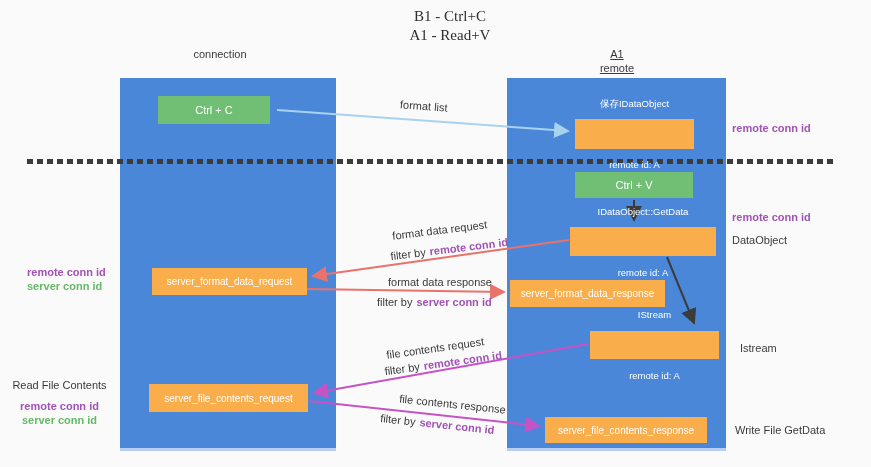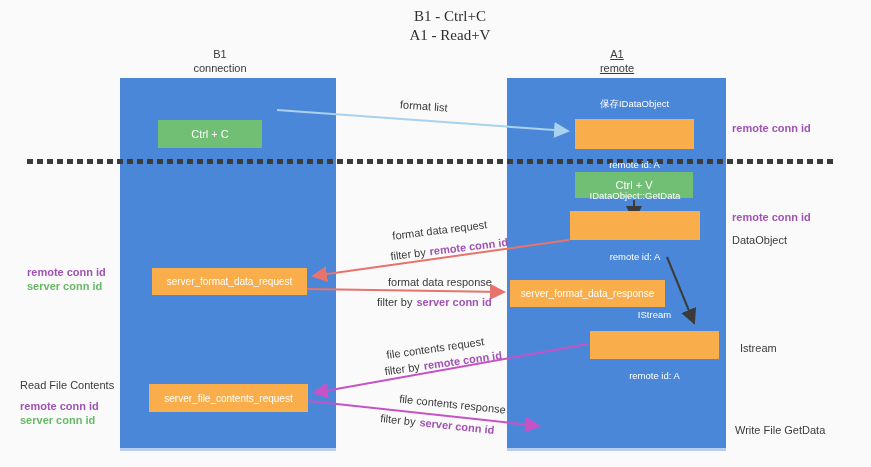--- a/index.html
+++ b/index.html
@@ -49,35 +49,34 @@
   }
   .flow-label .id{font-weight:bold;}
   .id-purple{color:#a153b5;}
   .filter-wrap{display:flex;gap:4px;}
   .side-label{
     position:absolute;font-size:11px;color:#3a3a3a;white-space:nowrap;
   }
   .side-label.bold-purple{color:#a153b5;font-weight:bold;}
   .side-label.bold-green{color:#67b967;font-weight:bold;}
   .left-block{
-    position:absolute;text-align:left;width:95px;left:20px;white-space:nowrap;
+    position:absolute;text-align:center;width:95px;left:12px;white-space:nowrap;
   }
 </style>
 </head>
 <body>
 
 <div class="canvas">
 
   <div class="title">
     <div>B1 - Ctrl+C</div>
     <div>A1 - Read+V</div>
   </div>
 
   <div class="lane-header b1">
-    <div>B1</div>
     <div>connection</div>
   </div>
   <div class="lane-header a1">
     <div>A1</div>
     <div>remote</div>
   </div>
 
   <div class="lane lane-b1"></div>
   <div class="lane lane-a1"></div>
 
@@ -100,34 +99,34 @@
     </defs>
     <line x1="277" y1="110" x2="568" y2="131" stroke="#a8d2ee" stroke-width="2" marker-end="url(#mh-blue)"></line>
     <line x1="634" y1="200" x2="634" y2="220" stroke="#3b3b3b" stroke-width="2" marker-end="url(#mh-black)"></line>
     <line x1="667" y1="257" x2="694" y2="323" stroke="#3b3b3b" stroke-width="2" marker-end="url(#mh-black)"></line>
     <line x1="569" y1="240" x2="313" y2="276" stroke="#e8736b" stroke-width="2" marker-end="url(#mh-salmon)"></line>
     <line x1="307" y1="289" x2="504" y2="292" stroke="#e8736b" stroke-width="2" marker-end="url(#mh-salmon)"></line>
     <line x1="588" y1="344" x2="314" y2="393" stroke="#c653c6" stroke-width="2" marker-end="url(#mh-magenta)"></line>
     <line x1="309" y1="401" x2="539" y2="426" stroke="#c653c6" stroke-width="2" marker-end="url(#mh-magenta)"></line>
   </svg>
 
-  <div class="node green" style="left:158px;top:96px;width:104px;height:28px;margin-top:24px;">
+  <div class="node green" style="left:158px;top:96px;width:112px;height:28px;">
     <span>Ctrl + C</span>
   </div>
 
   <div class="node orange two-line" style="left:575px;top:119px;width:119px;height:30px;">
     <span>保存IDataObject</span>
     <span>remote id: A</span>
   </div>
 
   <div class="node green" style="left:575px;top:172px;width:118px;height:26px;">
     <span>Ctrl + V</span>
   </div>
 
-  <div class="node orange two-line" style="left:570px;top:211px;width:130px;height:29px;">
+  <div class="node orange two-line" style="left:570px;top:227px;width:146px;height:29px;">
     <span>IDataObject::GetData</span>
     <span>remote id: A</span>
   </div>
 
   <div class="node orange one-line" style="left:152px;top:268px;width:155px;height:27px;">
     <span>server_format_data_request</span>
   </div>
 
   <div class="node orange one-line" style="left:510px;top:280px;width:155px;height:27px;">
     <span>server_format_data_response</span>
@@ -135,20 +134,23 @@
 
   <div class="node orange two-line" style="left:590px;top:331px;width:129px;height:28px;">
     <span>IStream</span>
     <span>remote id: A</span>
   </div>
 
   <div class="node orange one-line" style="left:149px;top:384px;width:159px;height:28px;">
     <span>server_file_contents_request</span>
   </div>
 
+  <div class="node orange one-line" style="left:545px;top:417px;width:162px;height:26px;">
+    <span>server_file_contents_response</span>
+  </div>
 
   <div class="flow-label" style="left:400px;top:100px;transform:rotate(4deg);">format list</div>
 
   <div class="flow-label" style="left:392px;top:224px;transform:rotate(-7deg);">format data request</div>
   <div class="flow-label filter-wrap" style="left:390px;top:243px;transform:rotate(-7deg);">
     <span>filter by</span>
     <span class="id id-purple">remote conn id</span>
   </div>
 
   <div class="flow-label" style="left:388px;top:276px;">format data response</div>

